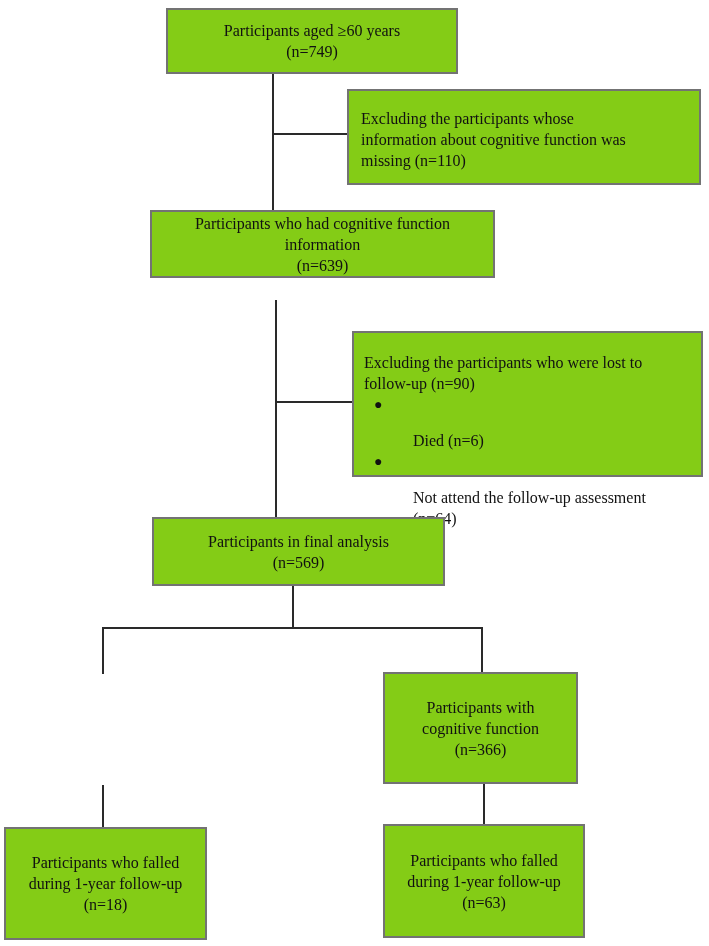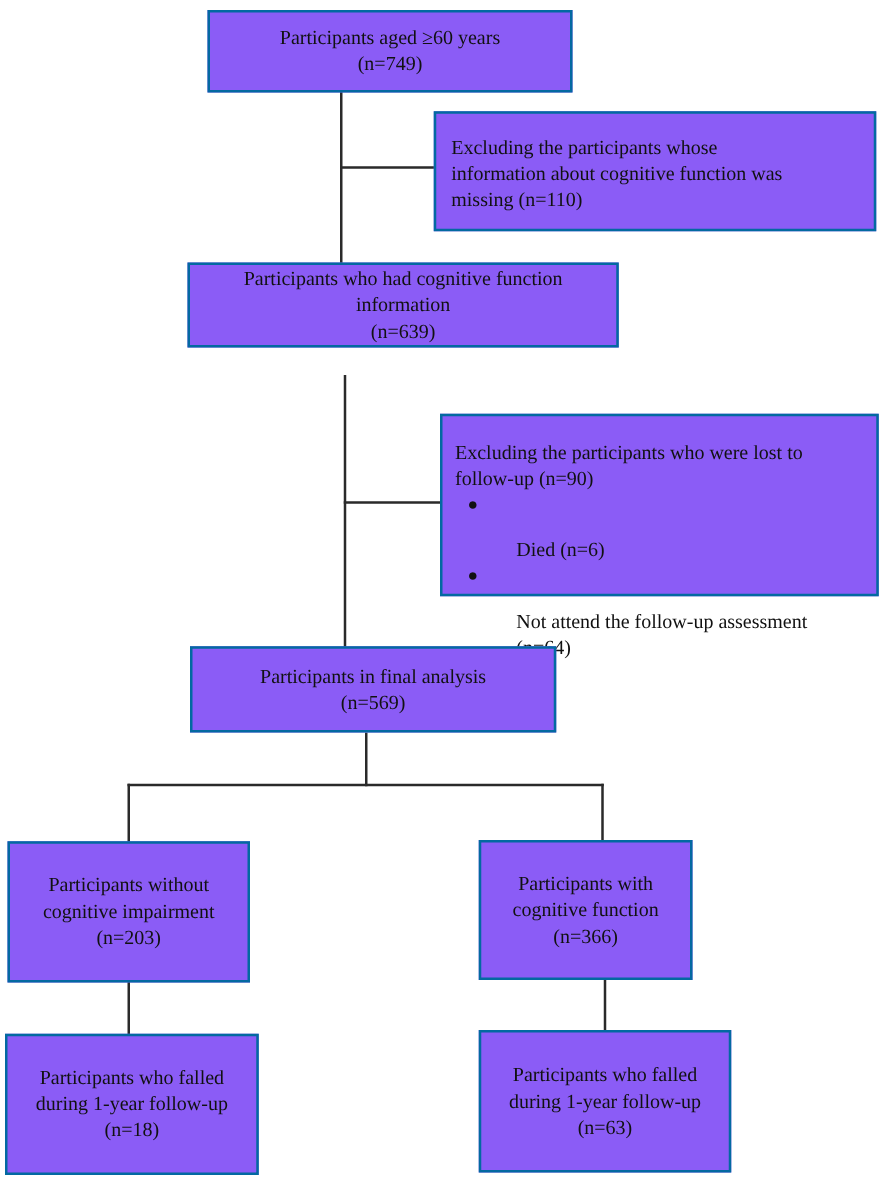--- a/index.html
+++ b/index.html
@@ -8,22 +8,22 @@
     width: 709px;
     height: 946px;
     background: #ffffff;
     font-family: "Liberation Serif", "DejaVu Serif", serif;
     font-size: 16px;
     color: #111111;
     overflow: hidden;
   }
   .box {
     position: absolute;
-    border: 2px solid #0369a1;
-    background: #8b5cf6;
+    border: 2px solid #737373;
+    background: #84cc16;
     box-sizing: border-box;
   }
   .box.center {
     display: flex;
     align-items: center;
     justify-content: center;
     text-align: center;
   }
   .txt {
     white-space: pre-line;
@@ -96,27 +96,22 @@
       <span class="bullet-text">Not attend the follow-up assessment
 (n=64)</span>
     </div>
   </div>
 
   <div class="box center" style="left:152px; top:517px; width:293px; height:69px;">
     <span class="txt">Participants in final analysis
 (n=569)</span>
   </div>
 
-  <div class="box center" style="left:6px; top:673px; width:194px; height:113px;">
-    <span class="txt">Participants without
-cognitive impairment
-(n=203)</span>
-  </div>
 
-  <div class="box center" style="left:383px; top:672px; width:171px; height:112px;">
+  <div class="box center" style="left:383px; top:672px; width:195px; height:112px;">
     <span class="txt">Participants with
 cognitive function
 (n=366)</span>
   </div>
 
   <div class="box center" style="left:4px; top:827px; width:203px; height:113px;">
     <span class="txt">Participants who falled
 during 1-year follow-up
 (n=18)</span>
   </div>

